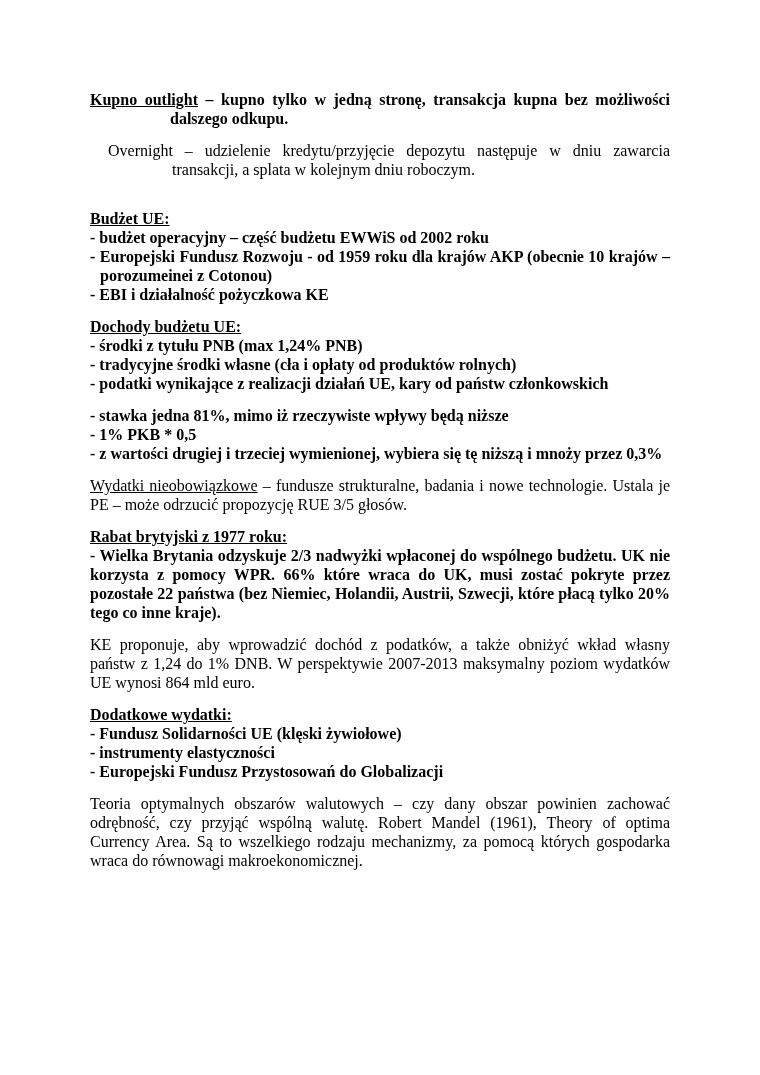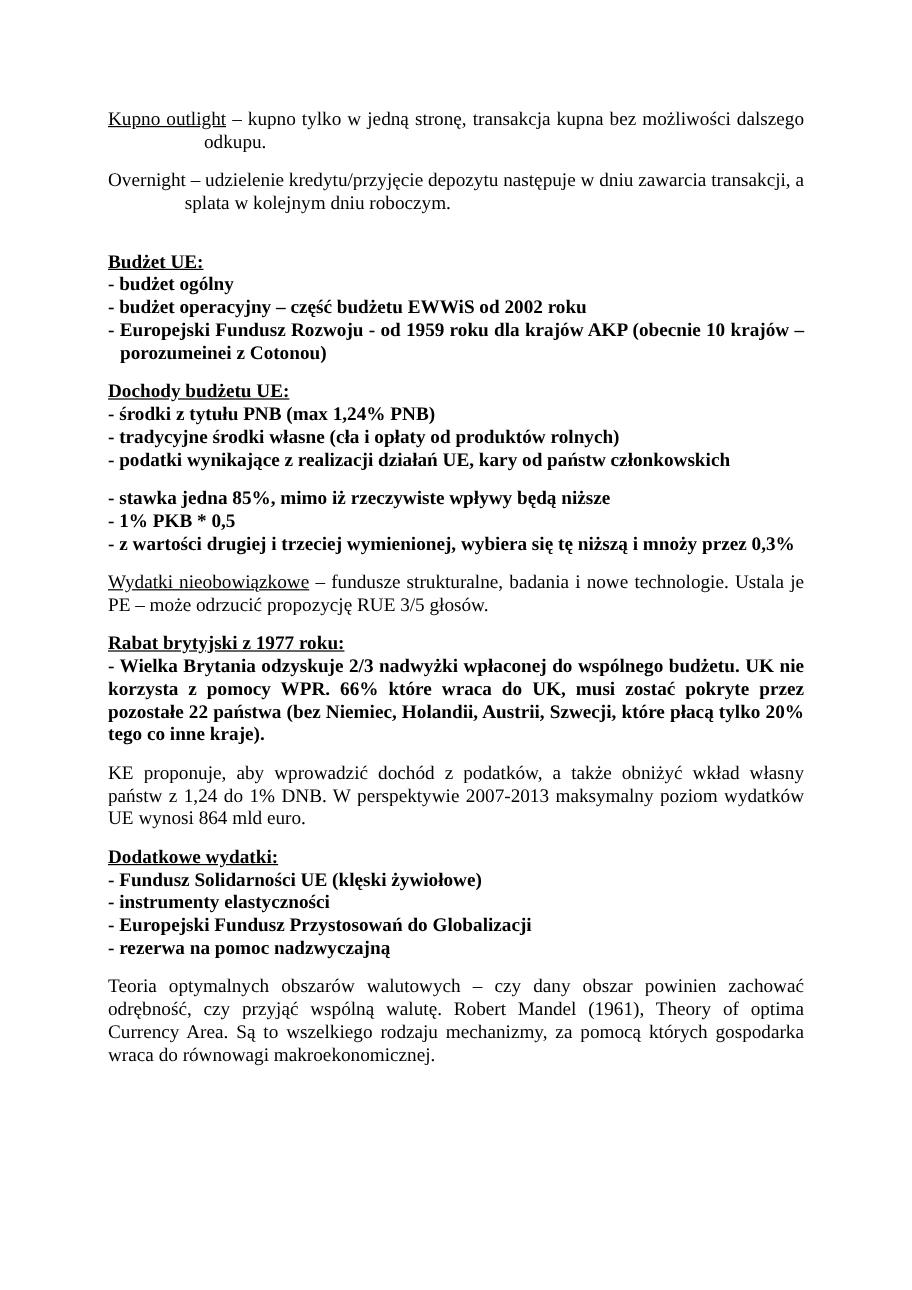--- a/index.html
+++ b/index.html
@@ -15,65 +15,64 @@
     font-size: 16px;
     line-height: 19px;
     overflow: hidden;
   }
   .para { margin: 0 0 13px 0; text-align: justify; }
   .section { margin: 0 0 13px 0; }
   .section .line, .section .item { margin: 0; font-weight: bold; }
   .line { margin: 0; text-align: justify; }
   .item { margin: 0; text-align: justify; padding-left: 10px; text-indent: -10px; }
   .u { text-decoration: underline; }
-  .hang-lg { padding-left: 80px; text-indent: -80px; }
+  .hang-lg { padding-left: 80px; text-indent: -80px; font-weight: bold; }
   .hang-md { padding-left: 64px; text-indent: -64px; }
-  .gap-xl { margin-bottom: 30px; }
+  .gap-xl { margin-bottom: 30px; margin-left: 18px; }
 </style>
 </head>
 <body>
 
 <div class="page">
 
   <p class="para hang-lg"><span class="u">Kupno outlight</span><span> – kupno tylko w jedną stronę, transakcja kupna bez możliwości dalszego odkupu.</span></p>
 
   <p class="para hang-md gap-xl"><span>Overnight – udzielenie kredytu/przyjęcie depozytu następuje w dniu zawarcia transakcji, a splata w kolejnym dniu roboczym.</span></p>
 
   <div class="section">
     <p class="line"><span class="u">Budżet UE:</span></p>
-    <p class="item">- budżet ogólny</p>
     <p class="item">- budżet operacyjny – część budżetu EWWiS od 2002 roku</p>
     <p class="item">- Europejski Fundusz Rozwoju - od 1959 roku dla krajów AKP (obecnie 10 krajów – porozumeinei z Cotonou)</p>
+    <p class="item">- EBI i działalność pożyczkowa KE</p>
   </div>
 
   <div class="section">
     <p class="line"><span class="u">Dochody budżetu UE:</span></p>
     <p class="item">- środki z tytułu PNB (max 1,24% PNB)</p>
     <p class="item">- tradycyjne środki własne (cła i opłaty od produktów rolnych)</p>
     <p class="item">- podatki wynikające z realizacji działań UE, kary od państw członkowskich</p>
   </div>
 
   <div class="section">
-    <p class="item">- stawka jedna 85%, mimo iż rzeczywiste wpływy będą niższe</p>
+    <p class="item">- stawka jedna 81%, mimo iż rzeczywiste wpływy będą niższe</p>
     <p class="item">- 1% PKB * 0,5</p>
     <p class="item">- z wartości drugiej i trzeciej wymienionej, wybiera się tę niższą i mnoży przez 0,3%</p>
   </div>
 
   <p class="para"><span class="u">Wydatki nieobowiązkowe</span><span> – fundusze strukturalne, badania i nowe technologie. Ustala je PE – może odrzucić propozycję RUE 3/5 głosów.</span></p>
 
   <div class="section">
     <p class="line"><span class="u">Rabat brytyjski z 1977 roku:</span></p>
     <p class="line">- Wielka Brytania odzyskuje 2/3 nadwyżki wpłaconej do wspólnego budżetu. UK nie korzysta z pomocy WPR. 66% które wraca do UK, musi zostać pokryte przez pozostałe 22 państwa (bez Niemiec, Holandii, Austrii, Szwecji, które płacą tylko 20% tego co inne kraje).</p>
   </div>
 
   <p class="para">KE proponuje, aby wprowadzić dochód z podatków, a także obniżyć wkład własny państw z 1,24 do 1% DNB. W perspektywie 2007-2013 maksymalny poziom wydatków UE wynosi 864 mld euro.</p>
 
   <div class="section">
     <p class="line"><span class="u">Dodatkowe wydatki:</span></p>
     <p class="item">- Fundusz Solidarności UE (klęski żywiołowe)</p>
     <p class="item">- instrumenty elastyczności</p>
     <p class="item">- Europejski Fundusz Przystosowań do Globalizacji</p>
-    <p class="item">- rezerwa na pomoc nadzwyczajną</p>
   </div>
 
   <p class="para">Teoria optymalnych obszarów walutowych – czy dany obszar powinien zachować odrębność, czy przyjąć wspólną walutę. Robert Mandel (1961), Theory of optima Currency Area. Są to wszelkiego rodzaju mechanizmy, za pomocą których gospodarka wraca do równowagi makroekonomicznej.</p>
 
 </div>
 
 </body></html>

